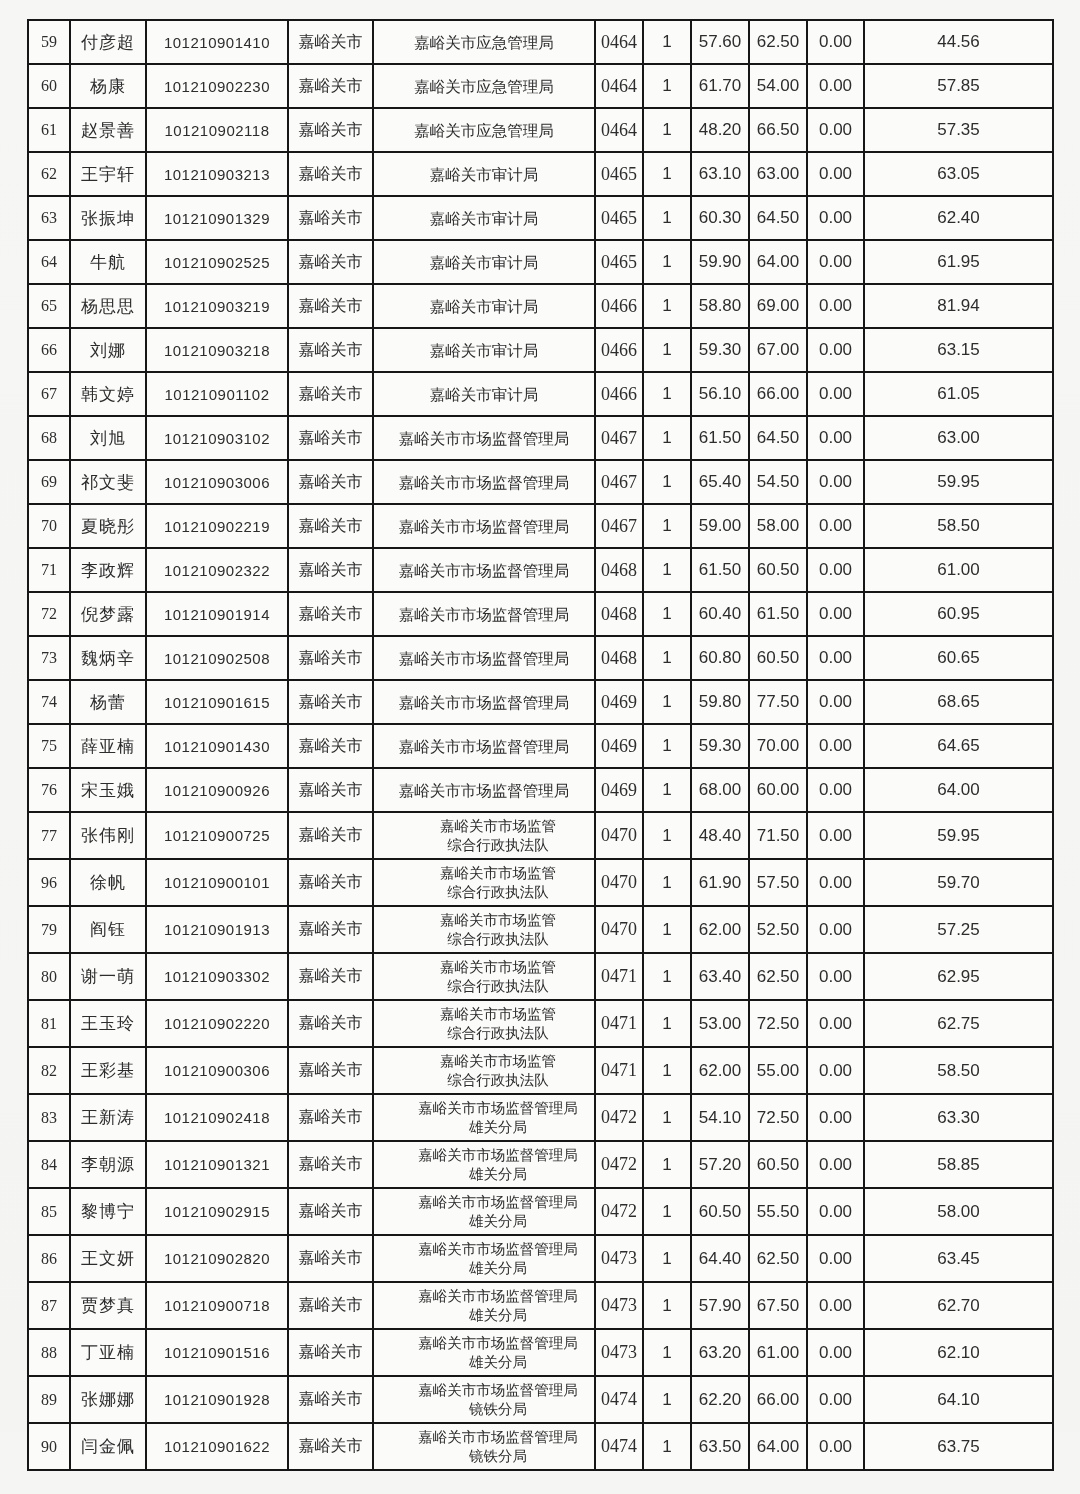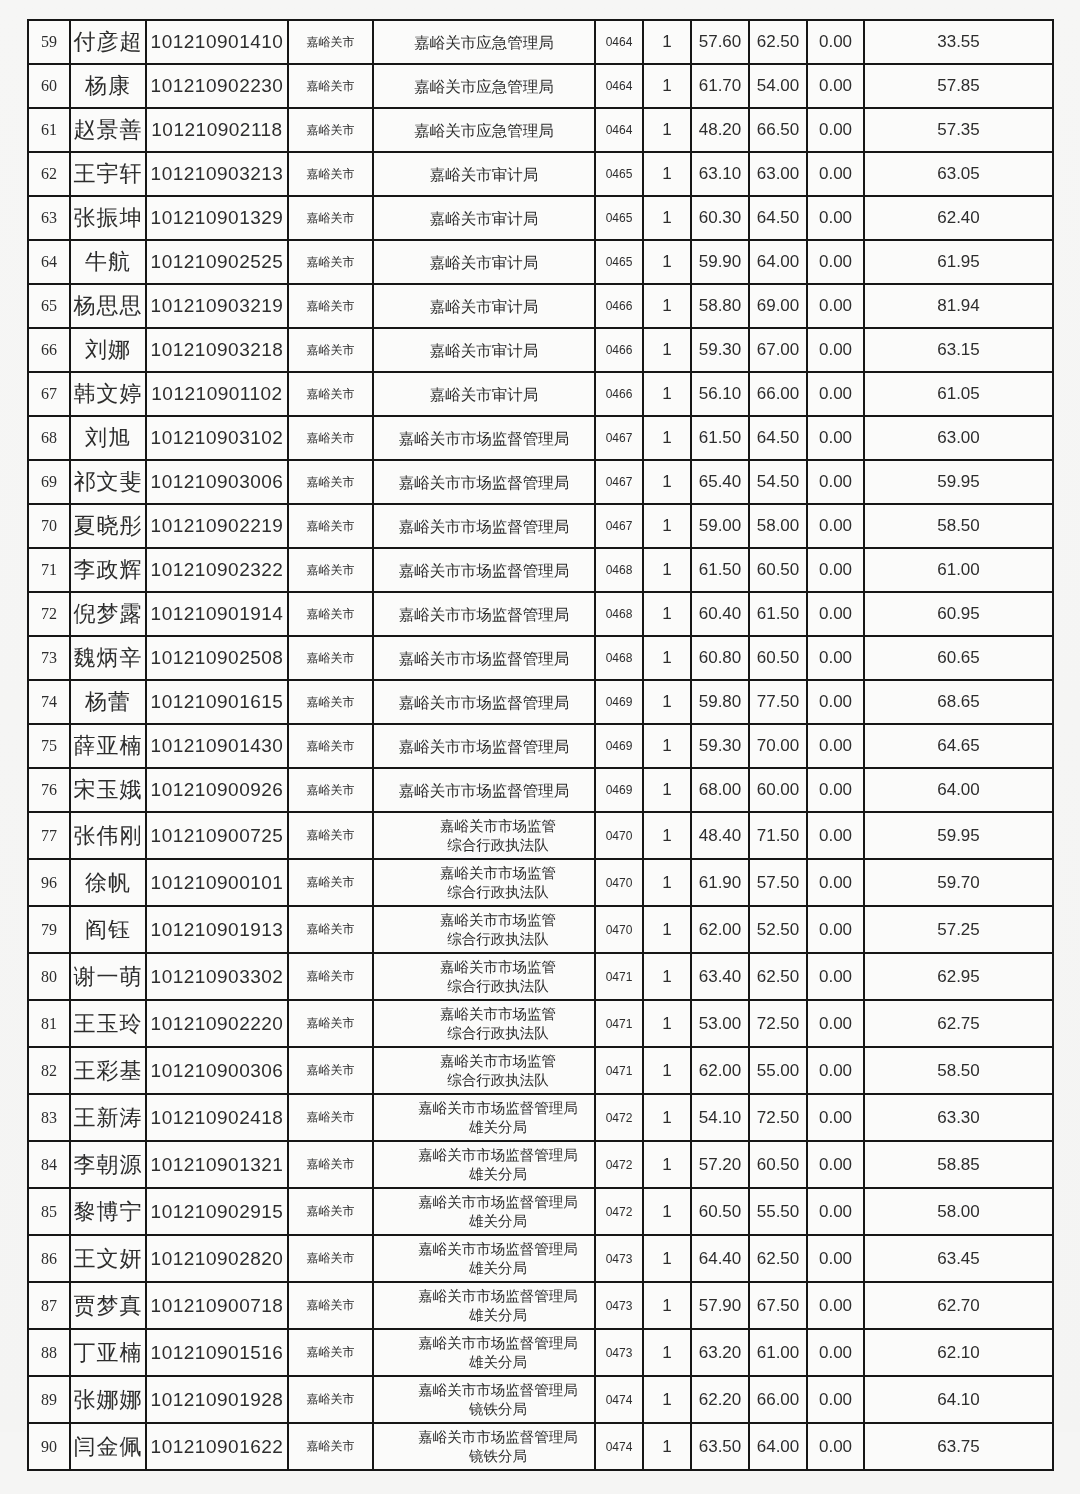--- a/index.html
+++ b/index.html
@@ -27,27 +27,27 @@
     padding:0;
     text-align:center;
     vertical-align:middle;
     color:#2d2d2d;
     background:#fbfbfa;
     overflow:hidden;
   }
   tr.row-single{height:44px;}
   tr.row-double{height:47px;}
   .c-num{font-family:"Liberation Serif",serif;font-size:16px;color:#2a2a2a;}
-  .c-name{font-family:"Liberation Serif",serif;font-size:22px;color:#333;letter-spacing:1px;}
-  .c-id{font-family:"Liberation Sans",sans-serif;font-size:19px;color:#2e2e2e;letter-spacing:0.5px;}
-  .c-city{font-family:Liberation Serif, serif;font-size:12px;color:#3a3a3a;}
+  .c-name{font-family:"Liberation Serif",serif;font-size:17px;color:#333;letter-spacing:1px;}
+  .c-id{font-family:"Liberation Sans",sans-serif;font-size:15px;color:#2e2e2e;letter-spacing:0.5px;}
+  .c-city{font-family:Liberation Serif, serif;font-size:16px;color:#3a3a3a;}
   .c-dept{font-family:"Liberation Serif",serif;font-size:15.5px;color:#3a3a3a;line-height:19px;}
   .c-dept .dept-line{display:block;font-family:Liberation Serif, serif;}
   .c-dept.two-line{font-size:14.5px;line-height:19px;padding-left:28px;}
-  .c-code{font-family:Liberation Sans, sans-serif;font-size:12px;color:#2e2e2e;}
+  .c-code{font-family:Liberation Serif, serif;font-size:18px;color:#2e2e2e;}
   .c-count{font-family:"Liberation Sans",sans-serif;font-size:17px;color:#2e2e2e;}
   .c-score{font-family:"Liberation Sans",sans-serif;font-size:17px;color:#2e2e2e;}
   .c-final{font-family:"Liberation Sans",sans-serif;font-size:17px;color:#2e2e2e;}
 </style>
 </head>
 <body>
 
 <div class="page">
   <table class="score-table">
     <colgroup>
@@ -70,21 +70,21 @@
           <td class="c-id">101210901410</td>
           <td class="c-city">嘉峪关市</td>
           <td class="c-dept">
             <span class="dept-line">嘉峪关市应急管理局</span>
           </td>
           <td class="c-code">0464</td>
           <td class="c-count">1</td>
           <td class="c-score">57.60</td>
           <td class="c-score">62.50</td>
           <td class="c-score">0.00</td>
-          <td class="c-final">33.55</td>
+          <td class="c-final">44.56</td>
         </tr>
         <tr class="row-single">
           <td class="c-num">60</td>
           <td class="c-name">杨康</td>
           <td class="c-id">101210902230</td>
           <td class="c-city">嘉峪关市</td>
           <td class="c-dept">
             <span class="dept-line">嘉峪关市应急管理局</span>
           </td>
           <td class="c-code">0464</td>

